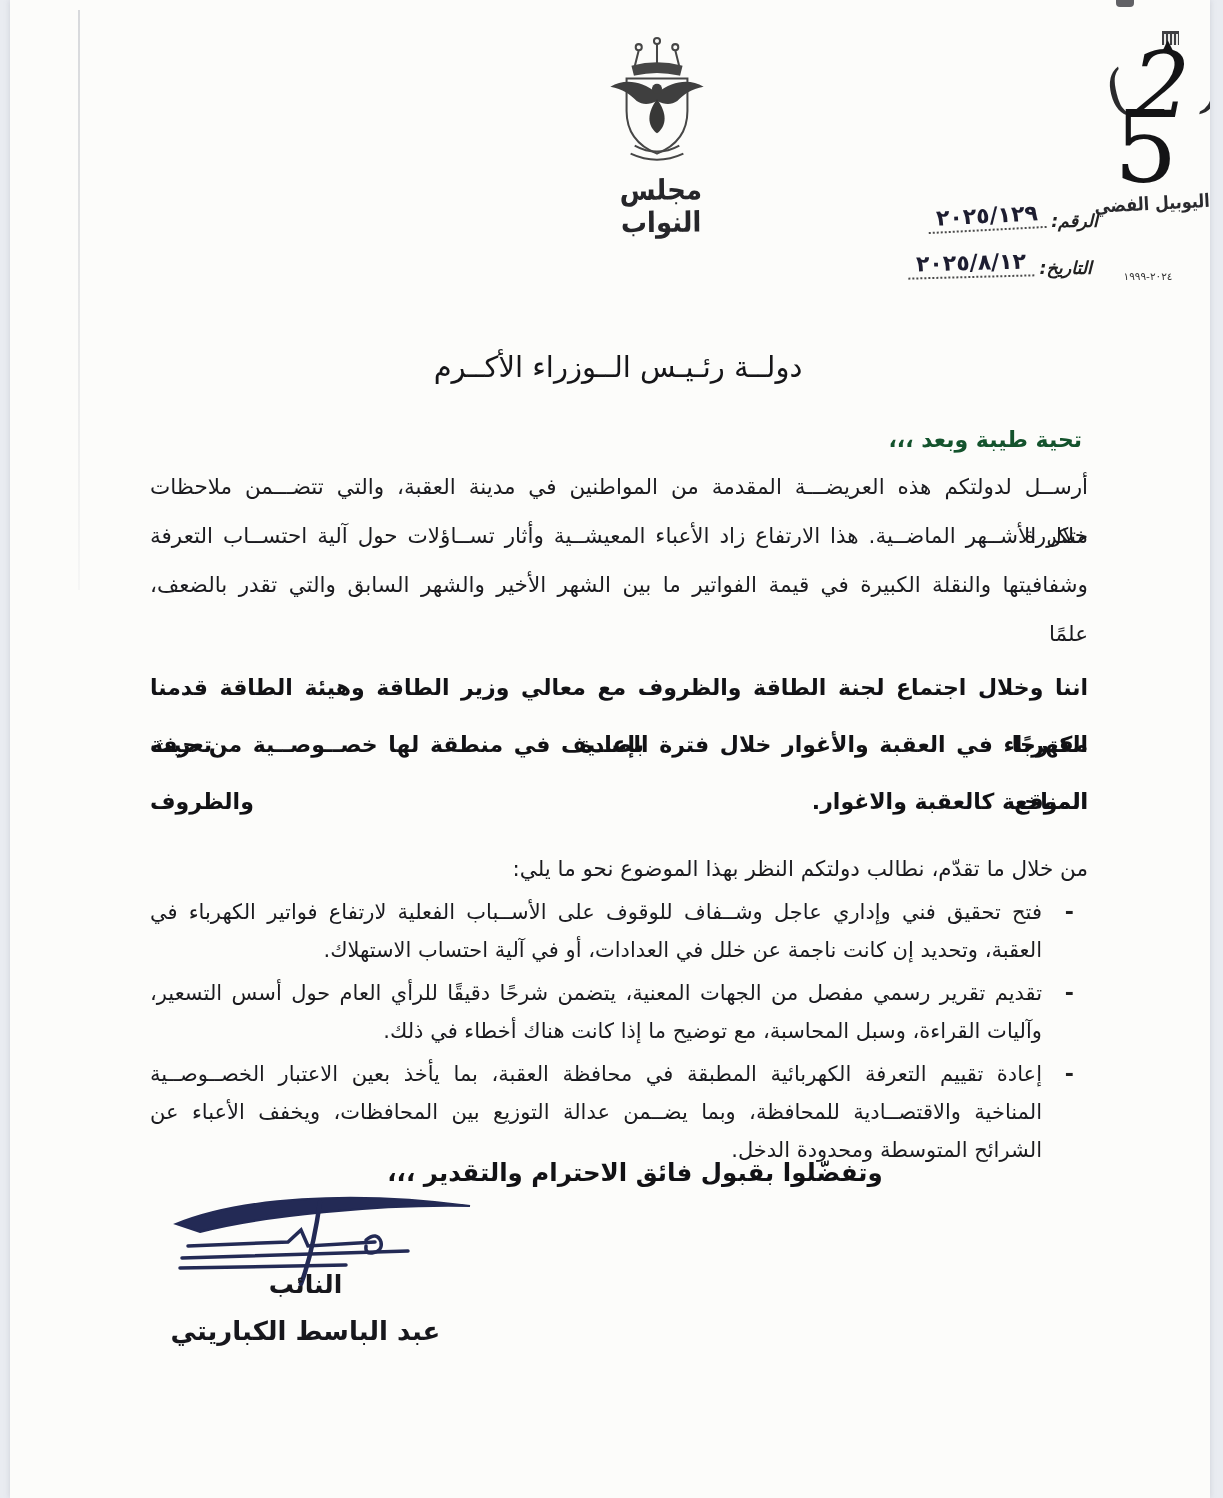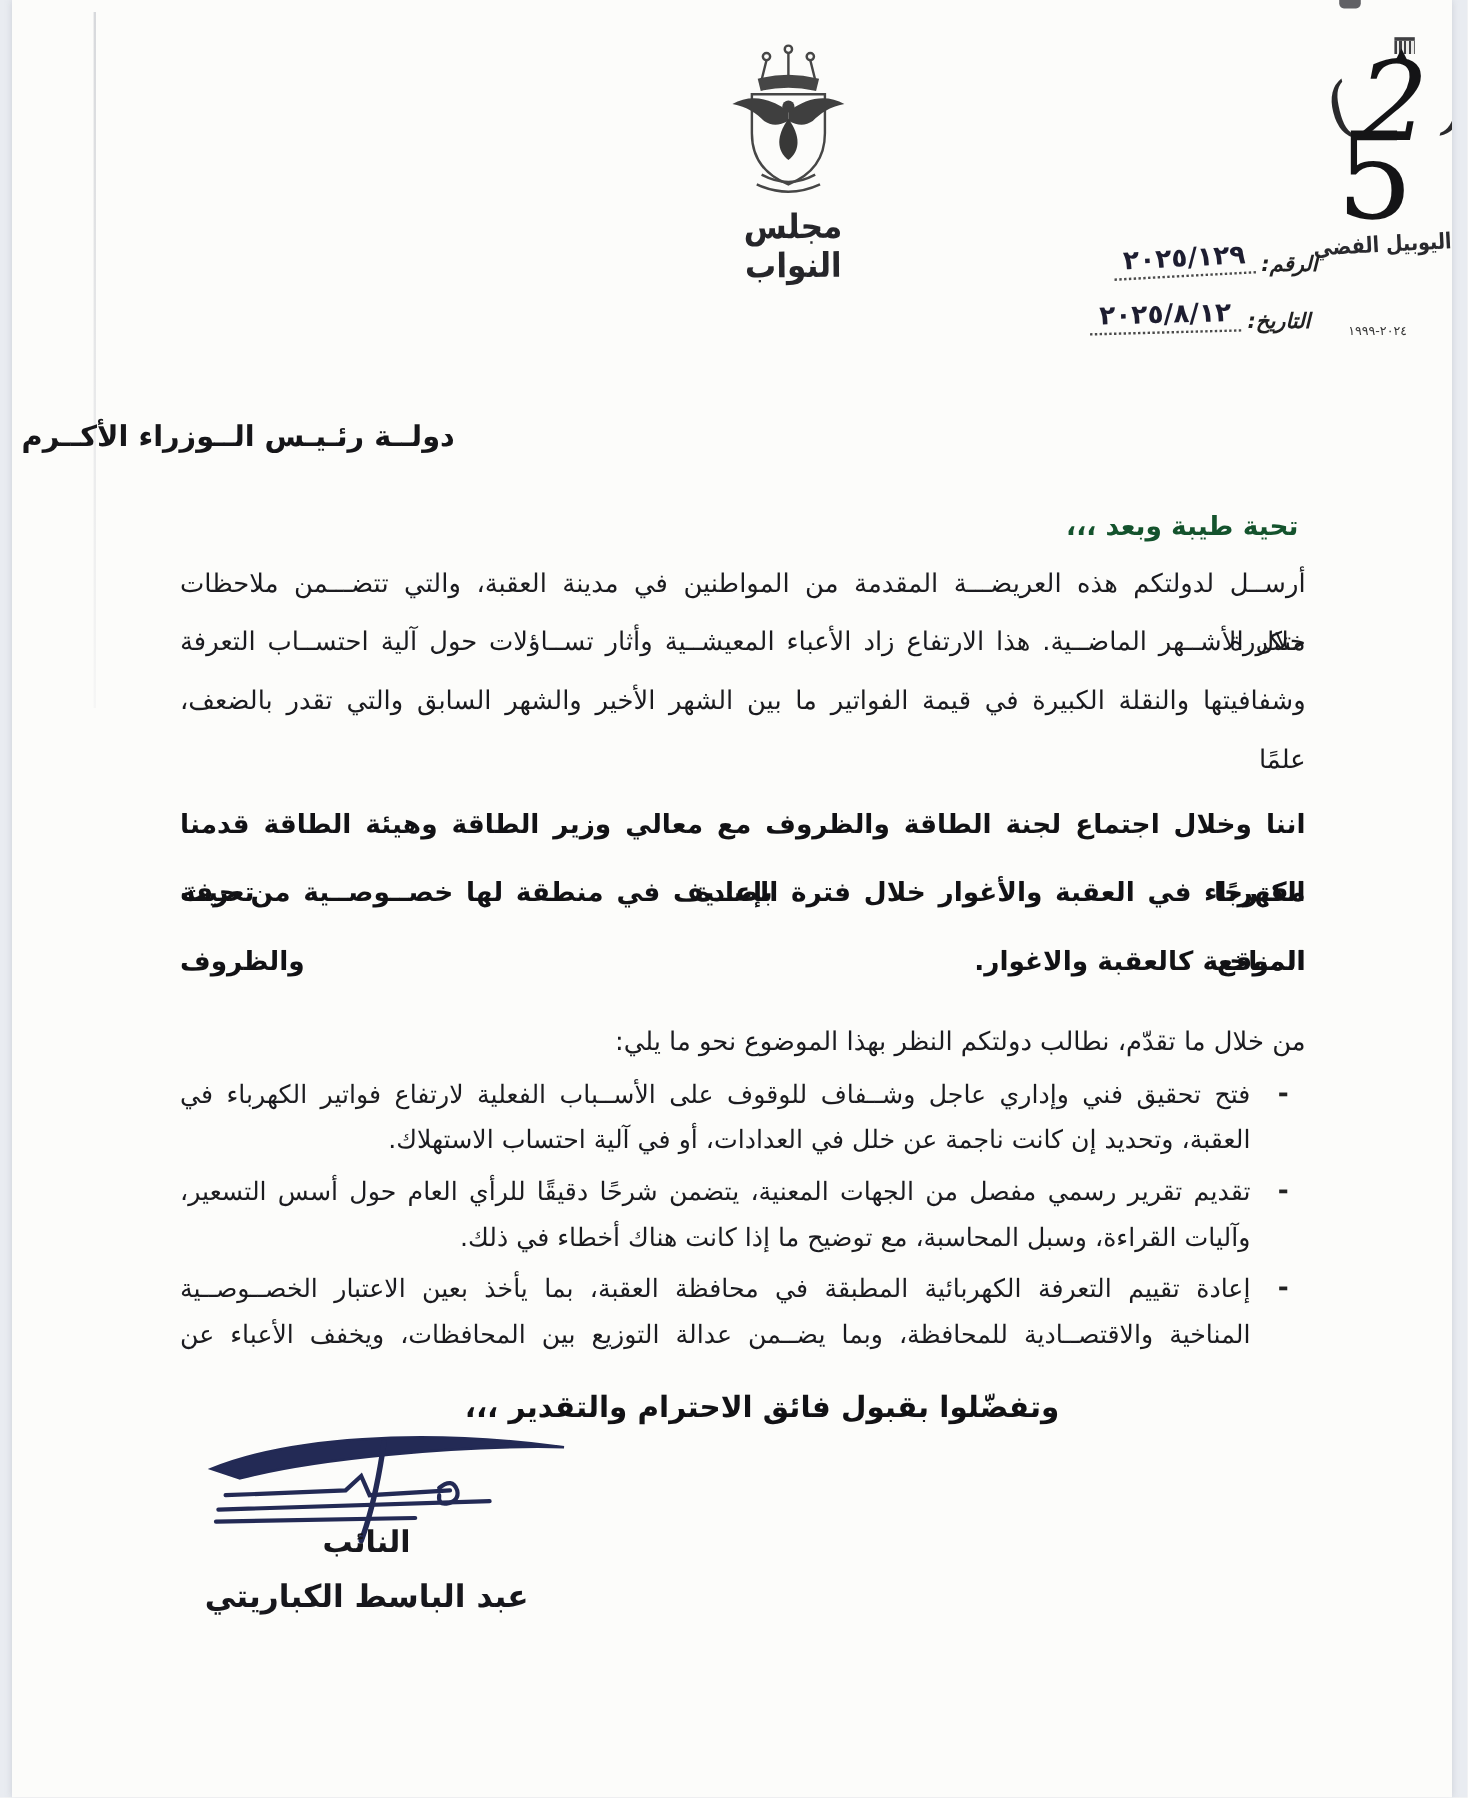--- a/index.html
+++ b/index.html
@@ -58,22 +58,22 @@
   .ref-row .hw{
     font-size:22px;font-weight:bold;color:#1d1d30;letter-spacing:1.5px;
     border-bottom:2.5px dotted #4a4a4a;padding:0 8px 1px 8px;white-space:nowrap;
   }
   .ref-number{top:203px;right:112px;}
   .ref-number .hw{transform:rotate(-3deg);}
   .ref-date{top:250px;right:118px;}
   .ref-date .hw{transform:rotate(-1.5deg);}
   
   .recipient-title{
-    position:absolute;left:0;right:0;top:350px;text-align:left;
-    font-size:24px;font-weight:bold;color:#161619;transform:translateX(8px);
+    position:absolute;left:0;right:0;top:350px;text-align:center;
+    font-size:29px;font-weight:normal;color:#161619;transform:translateX(8px);
   }
   .salutation{
     position:absolute;right:128px;top:427px;
     font-size:22px;font-weight:600;direction:rtl;color:#14532d;
   }
   .block{position:absolute;left:140px;right:122px;direction:rtl;}
   .line{font-size:21.5px;white-space:nowrap;}
   .j{text-align:justify;text-align-last:justify;white-space:normal;
      word-spacing:.1em;}
   .r{text-align:right;white-space:normal;}
@@ -180,20 +180,21 @@
     </div>
     <div class="bullet">
       <span class="dash">-</span>
       <div class="line j">تقديم تقرير رسمي مفصل من الجهات المعنية، يتضمن شرحًا دقيقًا للرأي العام حول أسس التسعير،</div>
       <div class="line r">وآليات القراءة، وسبل المحاسبة، مع توضيح ما إذا كانت هناك أخطاء في ذلك.</div>
     </div>
     <div class="bullet">
       <span class="dash">-</span>
       <div class="line j">إعادة تقييم التعرفة الكهربائية المطبقة في محافظة العقبة، بما يأخذ بعين الاعتبار الخصــوصــية</div>
       <div class="line j">المناخية والاقتصــادية للمحافظة، وبما يضــمن عدالة التوزيع بين المحافظات، ويخفف الأعباء عن</div>
+      <div class="line r">الشرائح المتوسطة ومحدودة الدخل.</div>
     </div>
   </div>
 
   <div class="closing">وتفضّلوا بقبول فائق الاحترام والتقدير ،،،</div>
 
   <div class="signature">
     <svg viewBox="0 0 380 100" width="390" height="100">
       <g stroke="#232a55" fill="none" stroke-linecap="round">
         <path d="M6 34 C70 8 180 0 300 16 C210 14 90 26 30 42 Z" fill="#232a55" stroke-width="2"></path>
         <path d="M18 56 L118 52 L131 40 L138 56 L205 52" stroke-width="3.5"></path>

